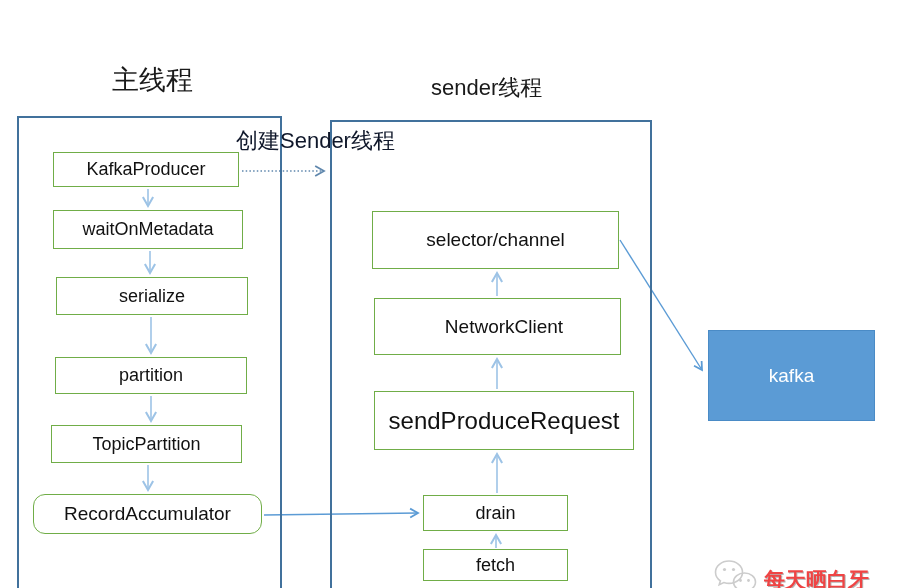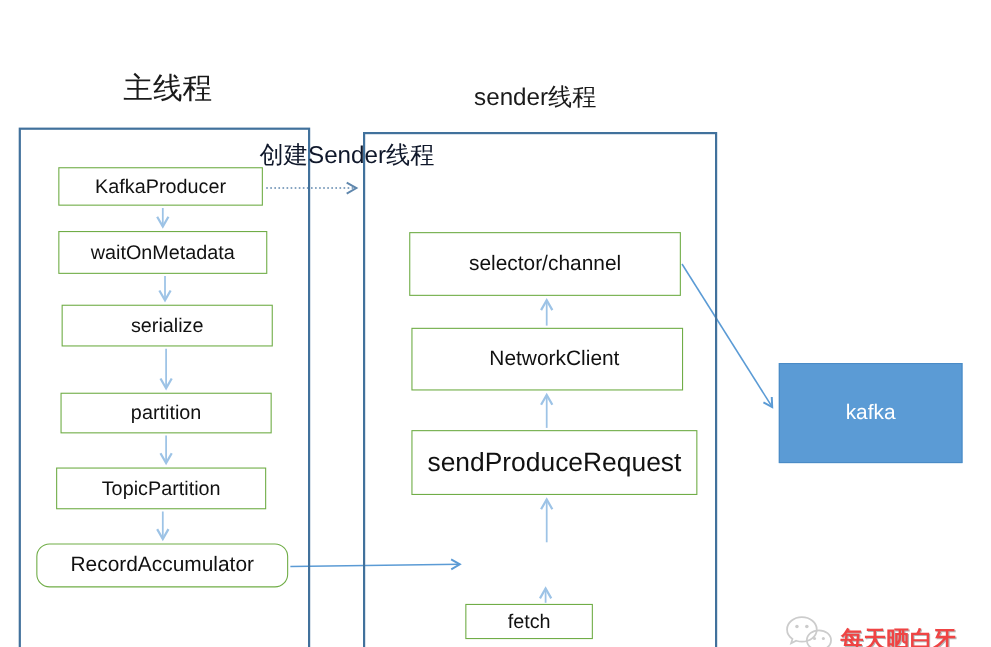--- a/index.html
+++ b/index.html
@@ -64,21 +64,21 @@
   .n-serialize         { left: 56px; top: 245px; width: 192px; height: 38px; }
   .n-partition         { left: 55px; top: 325px; width: 192px; height: 37px; }
   .n-topicpartition    { left: 51px; top: 393px; width: 191px; height: 38px; }
   .n-recordaccumulator { left: 33px; top: 462px; width: 229px; height: 40px; font-size: 19px; border-radius: 12px; }
 
   
   .n-selectorchannel    { left: 372px; top: 179px; width: 247px; height: 58px; font-size: 19px; }
   .n-networkclient      { left: 374px; top: 266px; width: 247px; height: 57px; font-size: 19px; padding-left: 13px; }
   .n-sendproducerequest { left: 374px; top: 359px; width: 260px; height: 59px; font-size: 24px; text-align: right; }
   .n-drain              { left: 423px; top: 463px; width: 145px; height: 36px; }
-  .n-fetch              { left: 423px; top: 517px; width: 116px; height: 32px; }
+  .n-fetch              { left: 423px; top: 517px; width: 145px; height: 32px; }
 
   .n-kafka {
     position: absolute;
     left: 708px; top: 298px; width: 167px; height: 91px;
     background: #5B9BD5;
     border: 1px solid #4A8BC6;
     display: flex;
     align-items: center;
     justify-content: center;
     color: #ffffff;
@@ -145,20 +145,21 @@
   <div class="node n-kafkaproducer">KafkaProducer</div>
   <div class="node n-waitonmetadata">waitOnMetadata</div>
   <div class="node n-serialize">serialize</div>
   <div class="node n-partition">partition</div>
   <div class="node n-topicpartition">TopicPartition</div>
   <div class="node n-recordaccumulator">RecordAccumulator</div>
 
   <div class="node n-selectorchannel">selector/channel</div>
   <div class="node n-networkclient">NetworkClient</div>
   <div class="node n-sendproducerequest">sendProduceRequest</div>
+  <div class="node n-drain">drain</div>
   <div class="node n-fetch">fetch</div>
 
   <div class="n-kafka">kafka</div>
 
   <div class="watermark">
     <span>
       <svg width="46" height="40" viewBox="0 0 46 40">
         <g fill="none" stroke="#cccccc" stroke-width="1.6">
           <path d="M17,3 C9.5,3 3.5,8 3.5,14.2 C3.5,17.7 5.4,20.8 8.4,22.8 L7.2,26.8 L11.8,24.5 C13.4,25 15.1,25.4 17,25.4 C24.5,25.4 30.5,20.4 30.5,14.2 C30.5,8 24.5,3 17,3 Z"></path>
           <path d="M32.5,15 C26.4,15 21.5,19 21.5,24 C21.5,29 26.4,33 32.5,33 C33.9,33 35.3,32.8 36.5,32.4 L40.5,34.4 L39.4,31.1 C41.9,29.4 43.5,26.9 43.5,24 C43.5,19 38.6,15 32.5,15 Z"></path>

